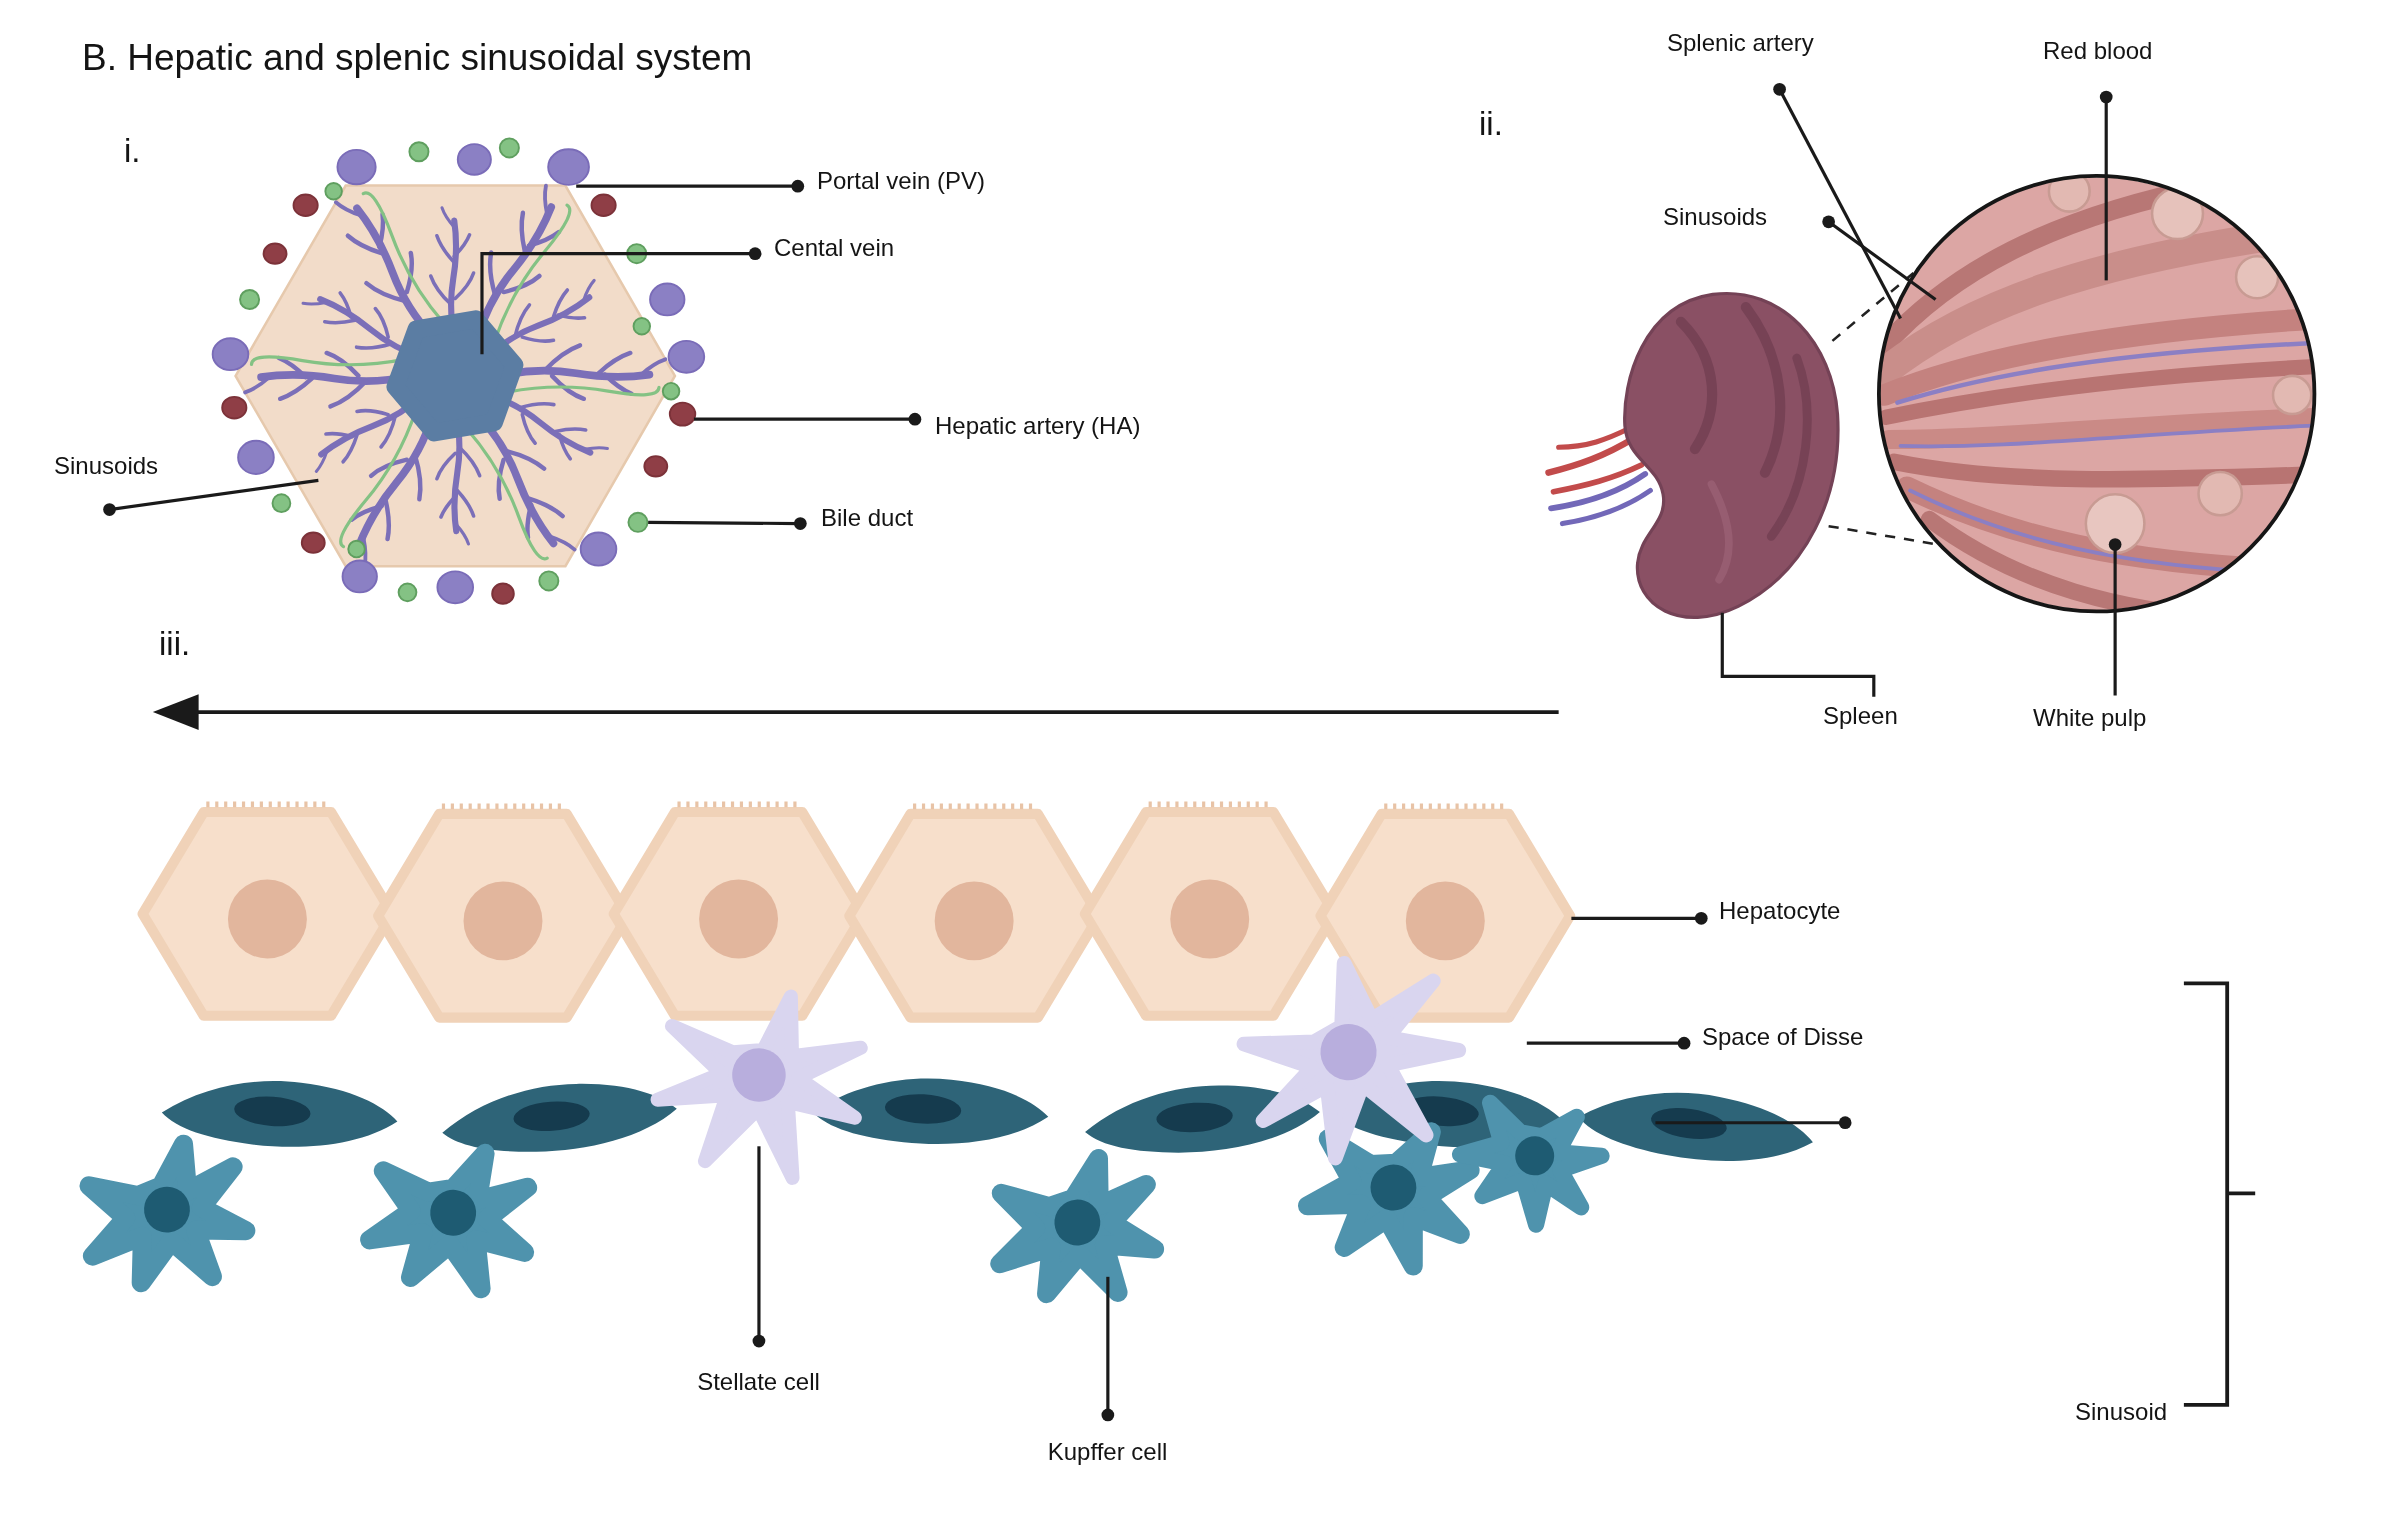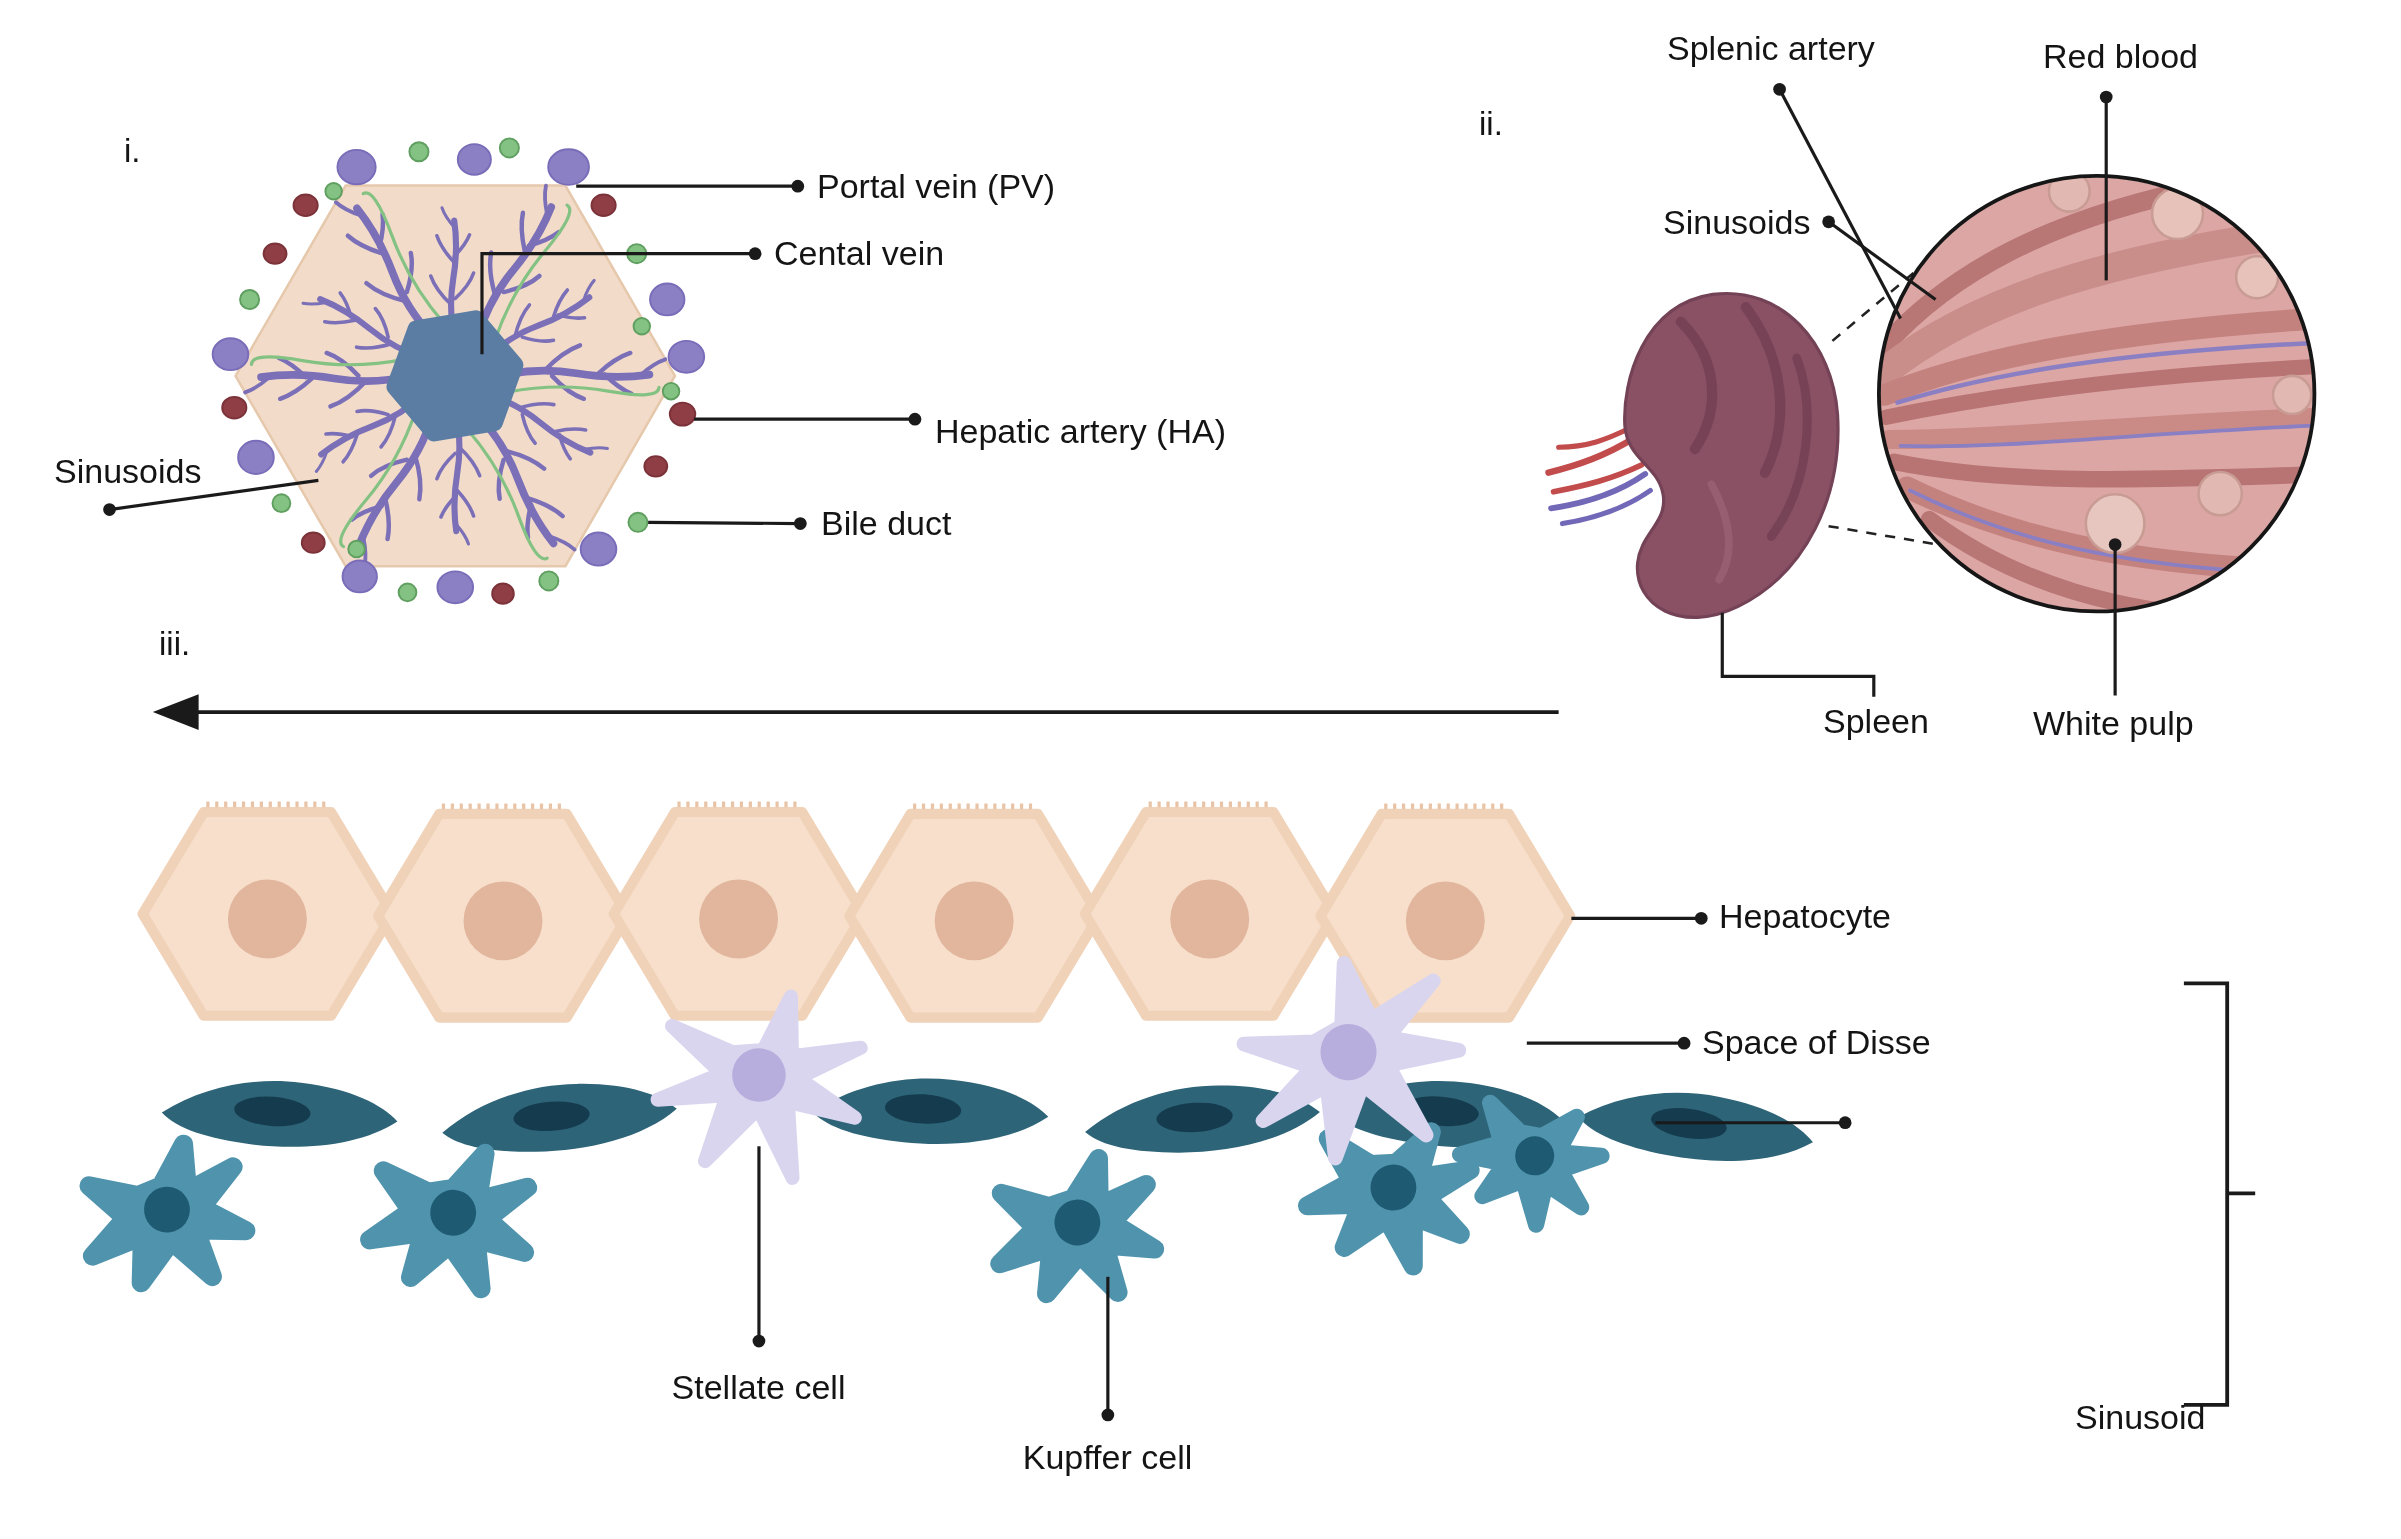--- a/index.html
+++ b/index.html
@@ -1,19 +1,19 @@
 <!DOCTYPE html>
 <html style="font-size:10.2px"><head>
 <meta charset="utf-8">
 <style>
   html,body{margin:0;padding:0;background:#ffffff;}
   .canvas{position:relative;width:2401px;height:1540px;background:#ffffff;
           font-family:"Liberation Sans",sans-serif;color:#141414;overflow:hidden;}
   .art{position:absolute;left:0;top:0;}
-  .lbl{position:absolute;font-size:34px;line-height:1.16;white-space:nowrap;color:#141414;}
+  .lbl{position:absolute;font-size:24px;line-height:1.16;white-space:nowrap;color:#141414;}
   .title{font-size:37px;}
   .idx{font-size:33px;}
   .wrap{white-space:normal;}
   .ctr{text-align:center;}
 </style>
 </head>
 <body>
 
 <div class="canvas">
 
@@ -255,20 +255,21 @@
       <circle cx="2672" cy="1442" r="10"></circle>
       <circle cx="2645" cy="1638" r="10"></circle>
       <circle cx="2898" cy="1763" r="10"></circle>
       <circle cx="1192" cy="2106" r="10"></circle>
       <circle cx="1740" cy="2222" r="10"></circle>
     </g>
 
     <path d="M3430,1544 L3498,1544 L3498,1874 L3542,1874 M3498,1874 L3498,2206 L3430,2206" stroke="#1a1a1a" stroke-width="6" fill="none"></path>
   </svg>
 
+  <div class="lbl title" style="left:82px;top:37px;">B. Hepatic and splenic sinusoidal system</div>
 
   <div class="lbl idx" style="left:124px;top:132px;">i.</div>
   <div class="lbl" style="left:817px;top:167px;text-align:right;">Portal vein (PV)</div>
   <div class="lbl" style="left:774px;top:234px;">Cental vein</div>
   <div class="lbl" style="left:935px;top:412px;">Hepatic artery (HA)</div>
   <div class="lbl" style="left:821px;top:504px;">Bile duct</div>
   <div class="lbl" style="left:54px;top:452px;">Sinusoids</div>
 
   <div class="lbl idx" style="left:1479px;top:105px;">ii.</div>
   <div class="lbl" style="left:1667px;top:29px;">Splenic artery</div>

